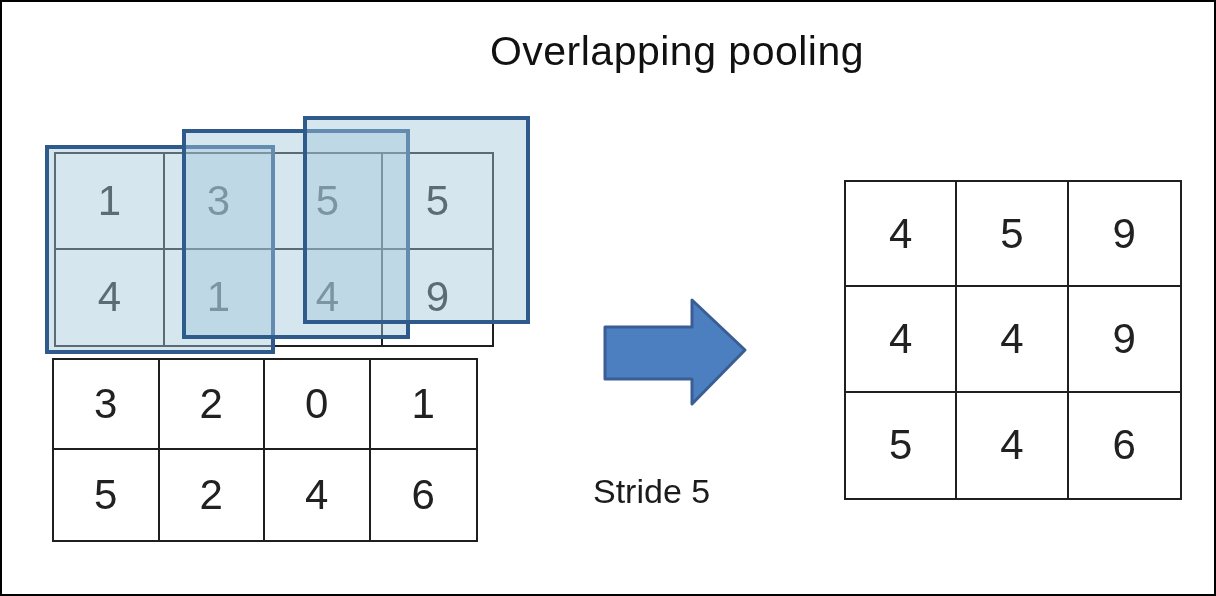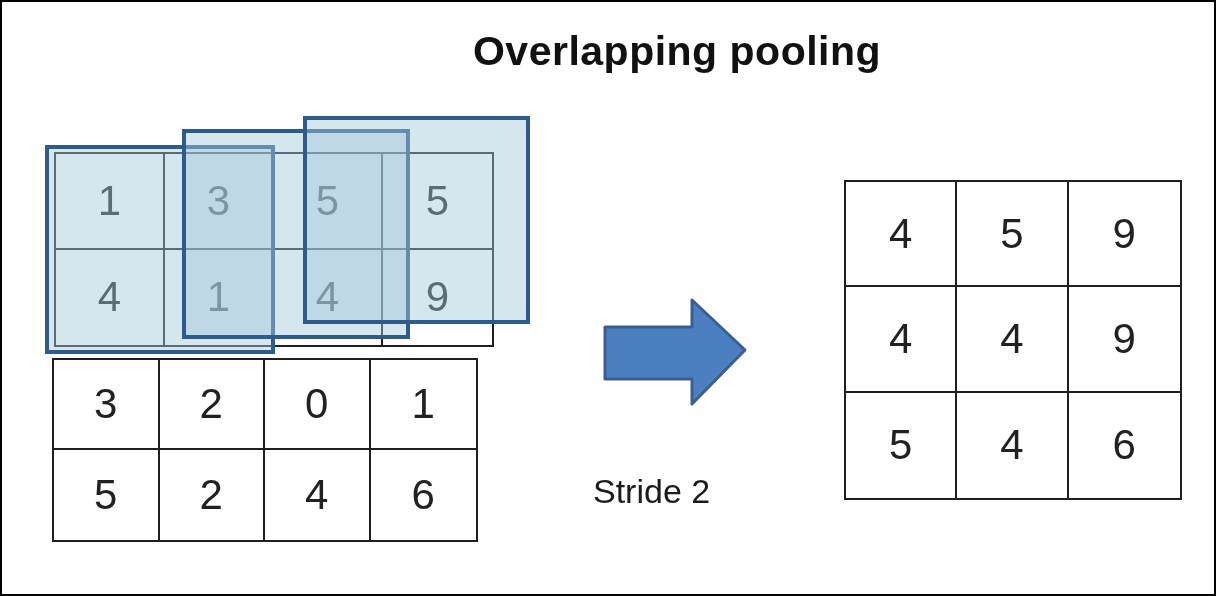--- a/index.html
+++ b/index.html
@@ -18,21 +18,21 @@
     width:1216px; height:596px;
     border:2px solid var(--frame);
     background:#ffffff;
     overflow:hidden;
     font-family:"Liberation Sans", sans-serif;
     color:var(--text);
   }
   .title{
     position:absolute; left:360px; top:26px; width:630px;
     text-align:center;
-    font-size:41px; font-weight:700; letter-spacing:0.5px;
+    font-size:41px; font-weight:400; letter-spacing:0.5px;
     color:#111;
   }
   .grid{
     position:absolute;
     display:grid;
     border:2px solid var(--grid-line);
     background:#ffffff;
     z-index:1;
   }
   .grid .cell{
@@ -111,21 +111,21 @@
 
   <div class="pooling-window window-1"></div>
   <div class="pooling-window window-2"></div>
   <div class="pooling-window window-3"></div>
 
   <svg class="arrow-svg" width="150" height="114" viewBox="0 0 150 114">
     <polygon points="5,32 92,32 92,5 145,55 92,109 92,84 5,84" fill="var(--arrow-fill)" stroke="var(--arrow-stroke)" stroke-width="3" stroke-linejoin="round"></polygon>
   </svg>
 
   <div class="annotation">
-    <div>Stride 2</div>
+    <div>Stride 5</div>
   </div>
 
   <div class="grid grid-3 output-grid">
     <div class="cell">4</div>
     <div class="cell">5</div>
     <div class="cell">9</div>
     <div class="cell">4</div>
     <div class="cell">4</div>
     <div class="cell">9</div>
     <div class="cell">5</div>

